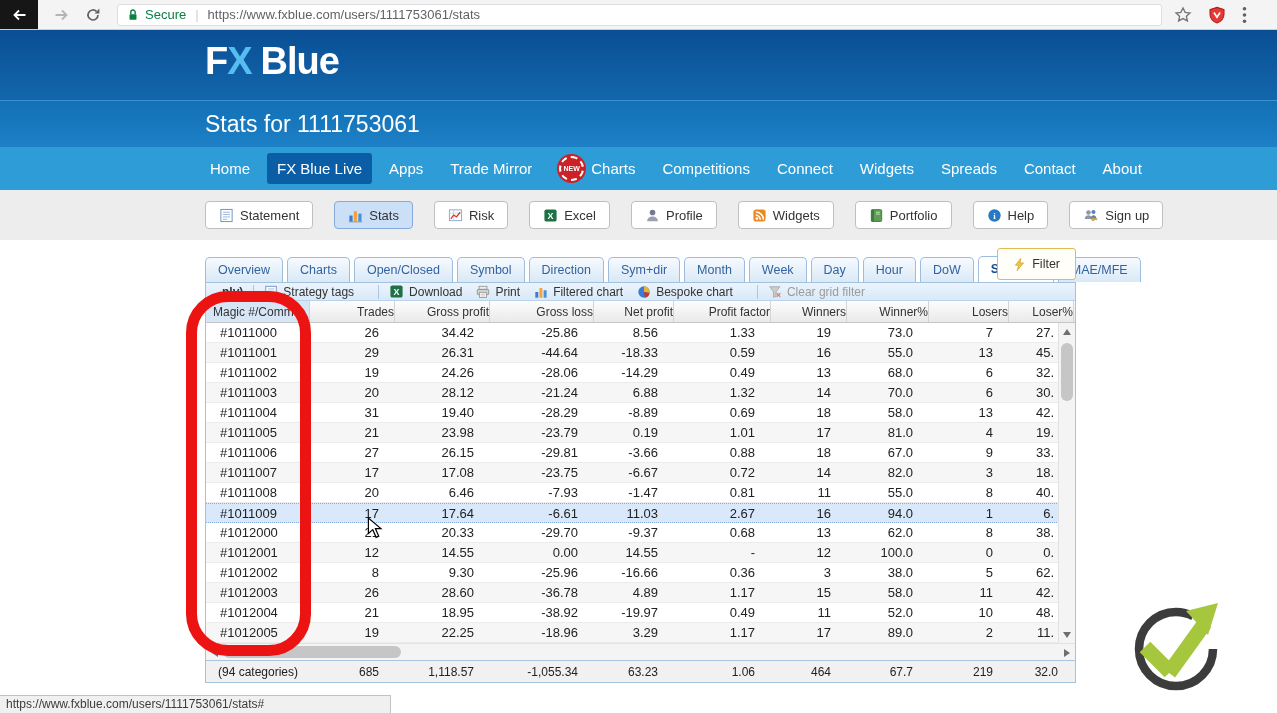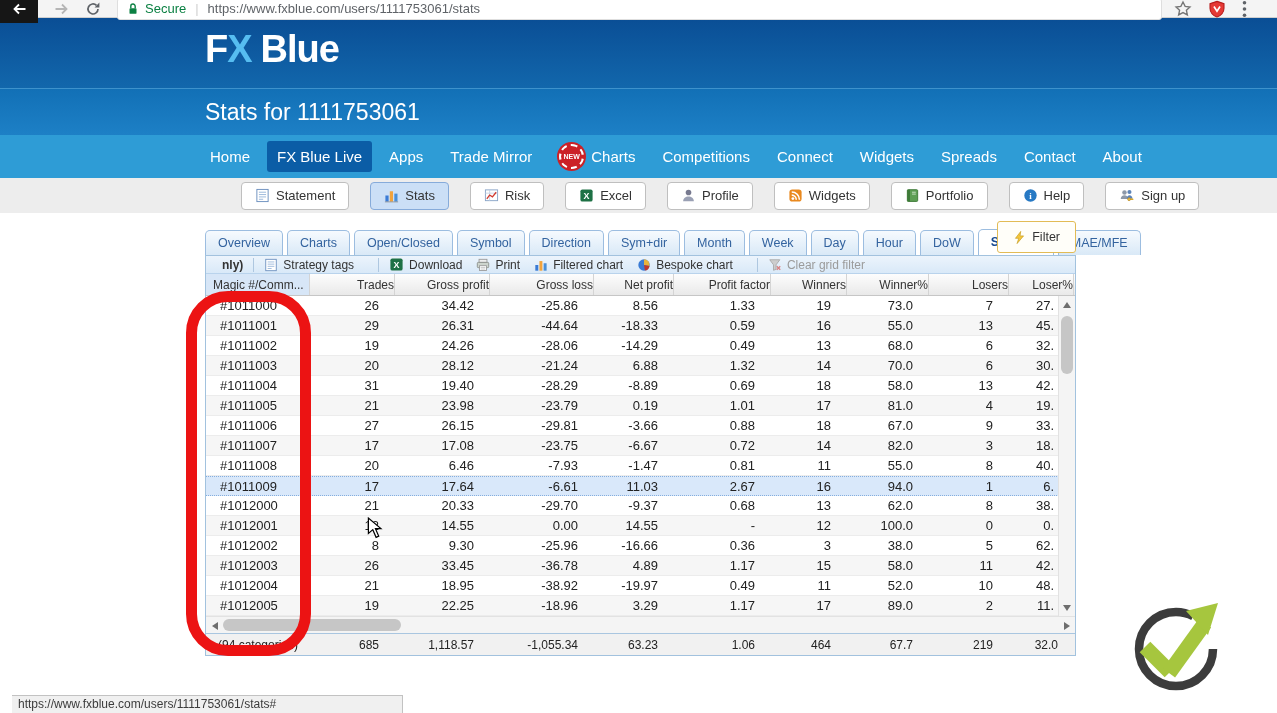--- a/index.html
+++ b/index.html
@@ -6,21 +6,21 @@
   html,body { width:1277px; height:713px; }
   body {
     font-family:"Liberation Sans", sans-serif;
     background:#fff; position:relative; overflow:hidden;
     -webkit-font-smoothing:antialiased;
   }
   .ic { display:inline-flex; align-items:center; justify-content:center; flex:0 0 auto; }
   .ic svg { display:block; }
 
   
-  .browser-bar { height:18px; background:#f4f4f4; border-bottom:1px solid #cfcfcf;
+  .browser-bar { height:30px; background:#f4f4f4; border-bottom:1px solid #cfcfcf;
     display:flex; align-items:center; }
   .back-box { width:38px; height:29px; background:#161616; display:flex;
     align-items:center; justify-content:center; }
   .nav-btn { margin-left:15px; }
   .addr-bar { margin-left:16px; width:1045px; height:22px; background:#fff;
     border:1px solid #dedede; border-radius:3px; display:flex; align-items:center;
     padding:0 8px; }
   .secure { color:#0b8043; font-size:13px; margin-left:5px; }
   .addr-sep { color:#d0d0d0; margin:0 9px; font-size:13px; }
   .url-text { color:#5f6368; font-size:13px; }
@@ -36,21 +36,21 @@
   .page-title { color:#fff; font-size:23px; }
   .band-nav { height:43px; background:#2e9cd6; display:flex; align-items:center; padding-left:200px; }
   .nav-item { color:#fff; font-size:15px; padding:7px 10px; margin-right:7px; border-radius:3px;
     display:flex; align-items:center; cursor:default; white-space:nowrap; }
   .nav-item.active { background:#0b5da6; }
   .new-badge { width:25px; height:25px; border-radius:50%; background:#cb2127;
     border:2px dashed #fff; box-shadow:0 0 0 2px #cb2127; color:#fff; font-size:7px; font-weight:bold;
     display:inline-flex; align-items:center; justify-content:center; margin-right:7px; }
 
   
-  .band-actions { height:35px; background:#ededed;padding-left:36px; }
+  .band-actions { height:50px; background:#ededed; }
   .actions-inner { margin-left:205px; width:873px; height:100%; display:flex; align-items:center; }
   .act-btn { display:inline-flex; align-items:center; gap:6px; background:#fff;
     border:1px solid #bfbfbf; border-radius:4px; padding:4px 13px; height:28px;
     font-size:13px; color:#333; margin-right:21px; white-space:nowrap; }
   .act-btn.active { background:#cbdff6; border-color:#86abda; }
   .act-btn.signup { margin-left:auto; margin-right:24px; }
 
   
   .content { margin-left:205px; width:871px; position:relative; }
   .tab-strip { margin-top:18px; height:24px; display:flex; align-items:flex-end; position:relative; }
@@ -114,21 +114,21 @@
     background:#f1f1f1; border-top:1px solid #a9c6e0; font-size:12px; color:#222; }
   .tcell { display:flex; align-items:center; justify-content:flex-end;
     padding-right:16px; overflow:hidden; white-space:nowrap; }
   .tcell.first { justify-content:flex-start; padding-left:12px; }
 
   
   .red-annotation { position:absolute; left:186px; top:291px; width:125px; height:365px;
     border:11px solid #ec1313; border-radius:42px; pointer-events:none; }
   .mouse-cursor { position:absolute; left:367px; top:517px; pointer-events:none; }
   .watermark { position:absolute; left:1130px; top:597px; pointer-events:none; }
-  .status-bar { position:absolute; left:12px; bottom:0; width:391px; height:18px;
+  .status-bar { position:absolute; left:0; bottom:0; width:391px; height:18px;
     background:#f0f0f0; border-top:1px solid #c2c2c2; border-right:1px solid #c2c2c2;
     font-size:12px; color:#3c3c3c; line-height:17px; padding-left:6px; white-space:nowrap; overflow:hidden; }
 </style>
 </head>
 <body>
 
 <div class="browser-bar">
   <div class="back-box">
     <span class="ic">
         <svg width="17" height="16" viewBox="0 0 16 16">
@@ -574,21 +574,21 @@
           <div class="cell">-16.66</div>
           <div class="cell">0.36</div>
           <div class="cell">3</div>
           <div class="cell">38.0</div>
           <div class="cell">5</div>
           <div class="cell lastcol">62.</div>
         </div>
         <div class="grid-row alt">
           <div class="cell first">#1012003</div>
           <div class="cell">26</div>
-          <div class="cell">33.45</div>
+          <div class="cell">28.60</div>
           <div class="cell">-36.78</div>
           <div class="cell">4.89</div>
           <div class="cell">1.17</div>
           <div class="cell">15</div>
           <div class="cell">58.0</div>
           <div class="cell">11</div>
           <div class="cell lastcol">42.</div>
         </div>
         <div class="grid-row">
           <div class="cell first">#1012004</div>

